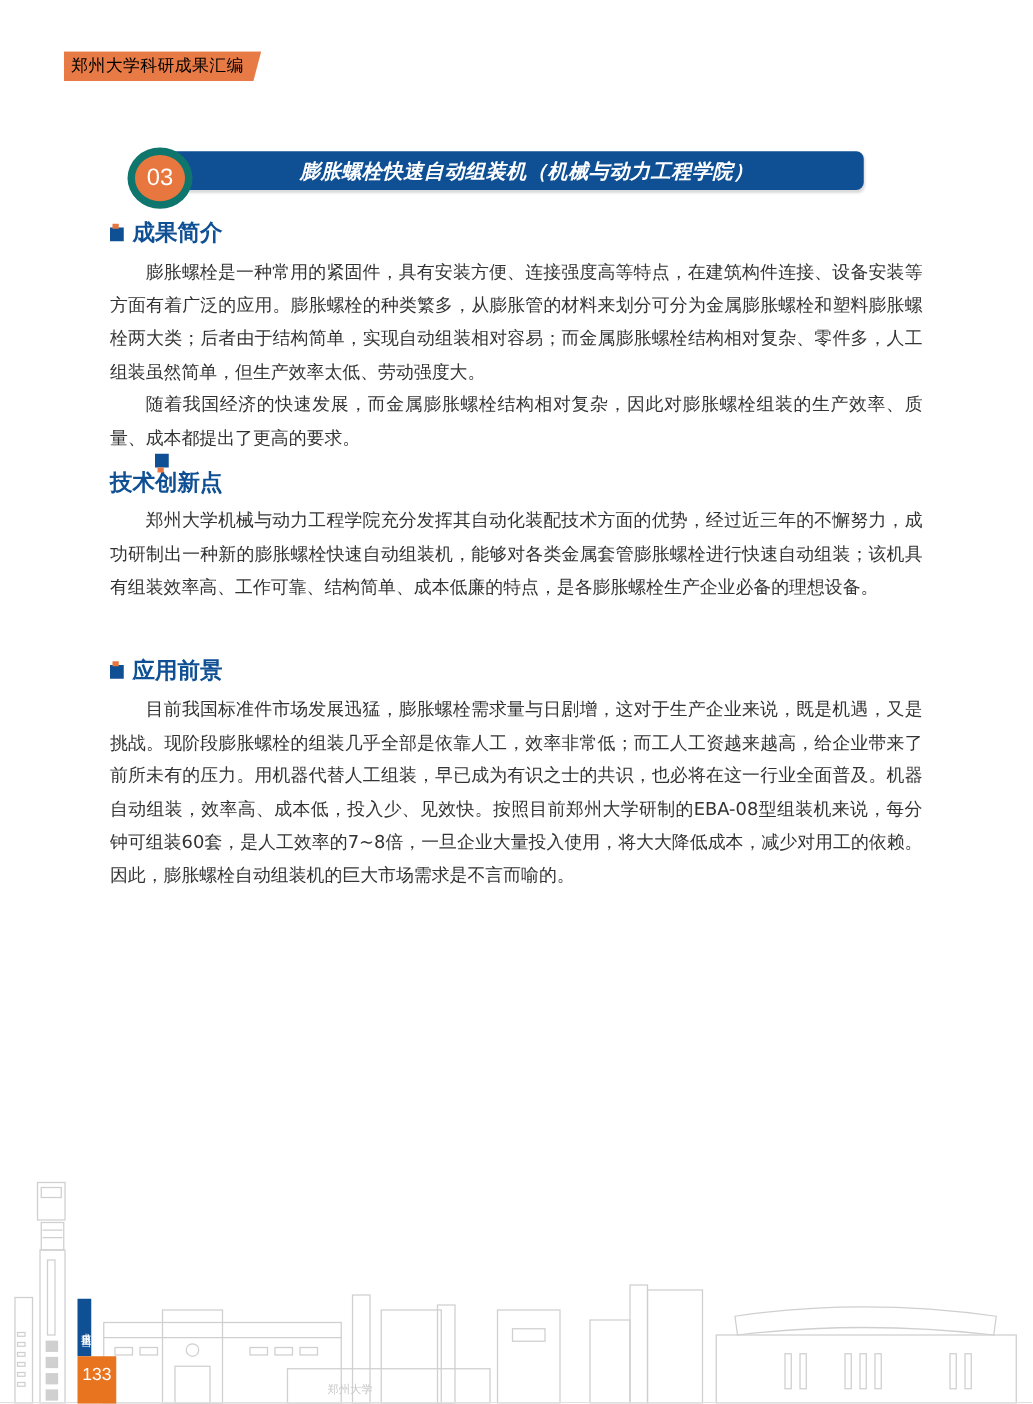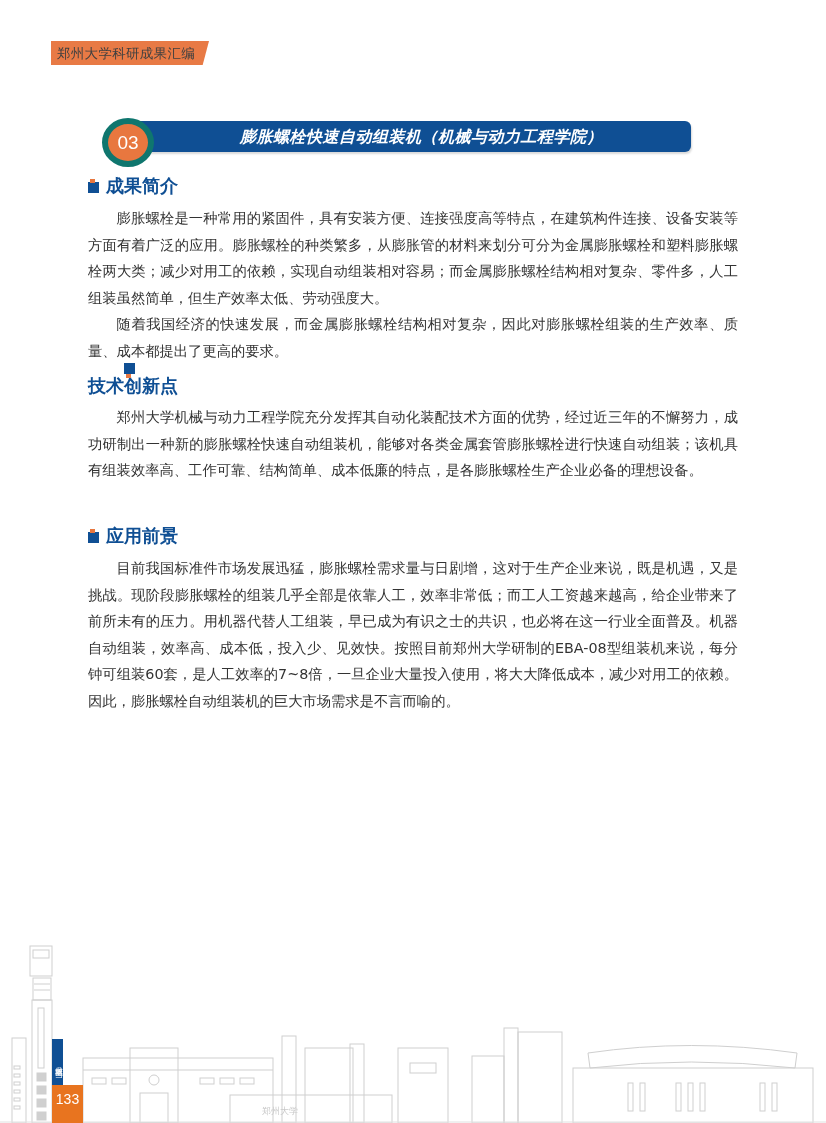--- a/index.html
+++ b/index.html
@@ -1,41 +1,41 @@
 <!DOCTYPE html>
 <html><head>
 <meta charset="utf-8">
 <style>
   html, body { margin:0; padding:0; }
   body { width:826px; height:1123px; background:#ffffff; position:relative; overflow:hidden;
          font-family:"DejaVu Sans", "Liberation Sans", sans-serif; color:#2a2a2a; }
   .hdr { position:absolute; left:51px; top:41px; height:24px; width:724px; }
   .hdr-left { position:absolute; left:0; top:0; height:24px; width:158px; background:#e87a45;
-              clip-path:polygon(0 0,100% 0,96% 100%,0 100%); color:#404040; font-size:13.5px;
+              clip-path:polygon(0 0,100% 0,96% 100%,0 100%); color:#000000; font-size:13.5px;
               line-height:24px; padding-left:6px; box-sizing:border-box; letter-spacing:0.3px; }
   .hdr-right { position:absolute; left:158px; top:0; height:24px; right:0; background:#0f4f94;
                clip-path:polygon(2% 0,100% 0,100% 100%,0 100%); color:#fff; font-size:13px;
                line-height:24px; padding-left:18px; box-sizing:border-box; }
   .title-bar { position:absolute; left:102px; top:121px; width:589px; height:31px; }
   .title-bg { position:absolute; left:22px; top:0; right:0; height:31px; background:#0f4f94;
               border-radius:0 6px 6px 0; box-shadow:1px 2px 2px rgba(0,0,0,0.15); }
   .title-num { position:absolute; left:0; top:-3px; width:40px; height:37px; border-radius:50%;
                background:#e8773f; border:6px solid #0f766e; color:#fff; font-size:19px;
                line-height:37px; text-align:center; font-family:"Liberation Sans", sans-serif; }
   .title-text { position:absolute; left:50px; right:0; top:0; height:31px; line-height:31px;
                 text-align:center; color:#fff; font-size:16px; font-weight:bold; letter-spacing:0.5px;font-style:italic; }
   .section-head { position:absolute; left:88px; height:22px; display:flex; align-items:center; }
   .sq { width:11px; height:14px; position:relative; margin-right:7px; }
   .sq .b { position:absolute; left:0; bottom:0; width:11px; height:11px; background:#0f4f94; }
   .sq .o { position:absolute; left:2px; top:0; width:5px; height:4px; background:#e8773f; }
   .section-title { color:#0f4f94; font-size:18px; font-weight:bold; }
   .para { position:absolute; left:88px; width:650px; font-size:14.3px; line-height:26.5px;
           color:#333; text-align:justify; text-indent:2em; margin:0; }
   .skyline { position:absolute; left:0; bottom:0; width:826px; height:185px; }
-  .page-tab { position:absolute; left:52px; top:1039px; width:31px; height:84px; }
+  .page-tab { position:absolute; left:52px; top:1039px; width:31px; height:84px;padding-left:10px; }
   .page-tab .top { height:46px; background:#0f4f94; color:#fff; font-size:8px; writing-mode:vertical-rl;
                    display:flex; align-items:center; justify-content:center; letter-spacing:1px;
                    font-family:"DejaVu Serif", serif; }
   .page-tab .num { height:38px; background:#e8741f; color:#fff; font-size:14px; text-align:center;
                    line-height:28px; font-family:"Liberation Sans", sans-serif; }
 </style>
 </head>
 <body>
 
 <div class="hdr">
@@ -48,21 +48,21 @@
   <div class="title-text">膨胀螺栓快速自动组装机（机械与动力工程学院）</div>
 </div>
 
 <div class="section-head" style="top:175px;">
   <span class="sq">
       <span class="b"></span>
       <span class="o"></span>
     </span>
   <span class="section-title">成果简介</span>
 </div>
-<p class="para" style="top:205px;">膨胀螺栓是一种常用的紧固件，具有安装方便、连接强度高等特点，在建筑构件连接、设备安装等方面有着广泛的应用。膨胀螺栓的种类繁多，从膨胀管的材料来划分可分为金属膨胀螺栓和塑料膨胀螺栓两大类；减少对用工的依赖，实现自动组装相对容易；而金属膨胀螺栓结构相对复杂、零件多，人工组装虽然简单，但生产效率太低、劳动强度大。</p>
+<p class="para" style="top:205px;">膨胀螺栓是一种常用的紧固件，具有安装方便、连接强度高等特点，在建筑构件连接、设备安装等方面有着广泛的应用。膨胀螺栓的种类繁多，从膨胀管的材料来划分可分为金属膨胀螺栓和塑料膨胀螺栓两大类；后者由于结构简单，实现自动组装相对容易；而金属膨胀螺栓结构相对复杂、零件多，人工组装虽然简单，但生产效率太低、劳动强度大。</p>
 <p class="para" style="top:311px;">随着我国经济的快速发展，而金属膨胀螺栓结构相对复杂，因此对膨胀螺栓组装的生产效率、质量、成本都提出了更高的要求。</p>
 
 <div class="section-head" style="top:374px;flex-direction:column;">
   <span class="sq">
       <span class="b"></span>
       <span class="o"></span>
     </span>
   <span class="section-title">技术创新点</span>
 </div>
 <p class="para" style="top:404px;">郑州大学机械与动力工程学院充分发挥其自动化装配技术方面的优势，经过近三年的不懈努力，成功研制出一种新的膨胀螺栓快速自动组装机，能够对各类金属套管膨胀螺栓进行快速自动组装；该机具有组装效率高、工作可靠、结构简单、成本低廉的特点，是各膨胀螺栓生产企业必备的理想设备。</p>

